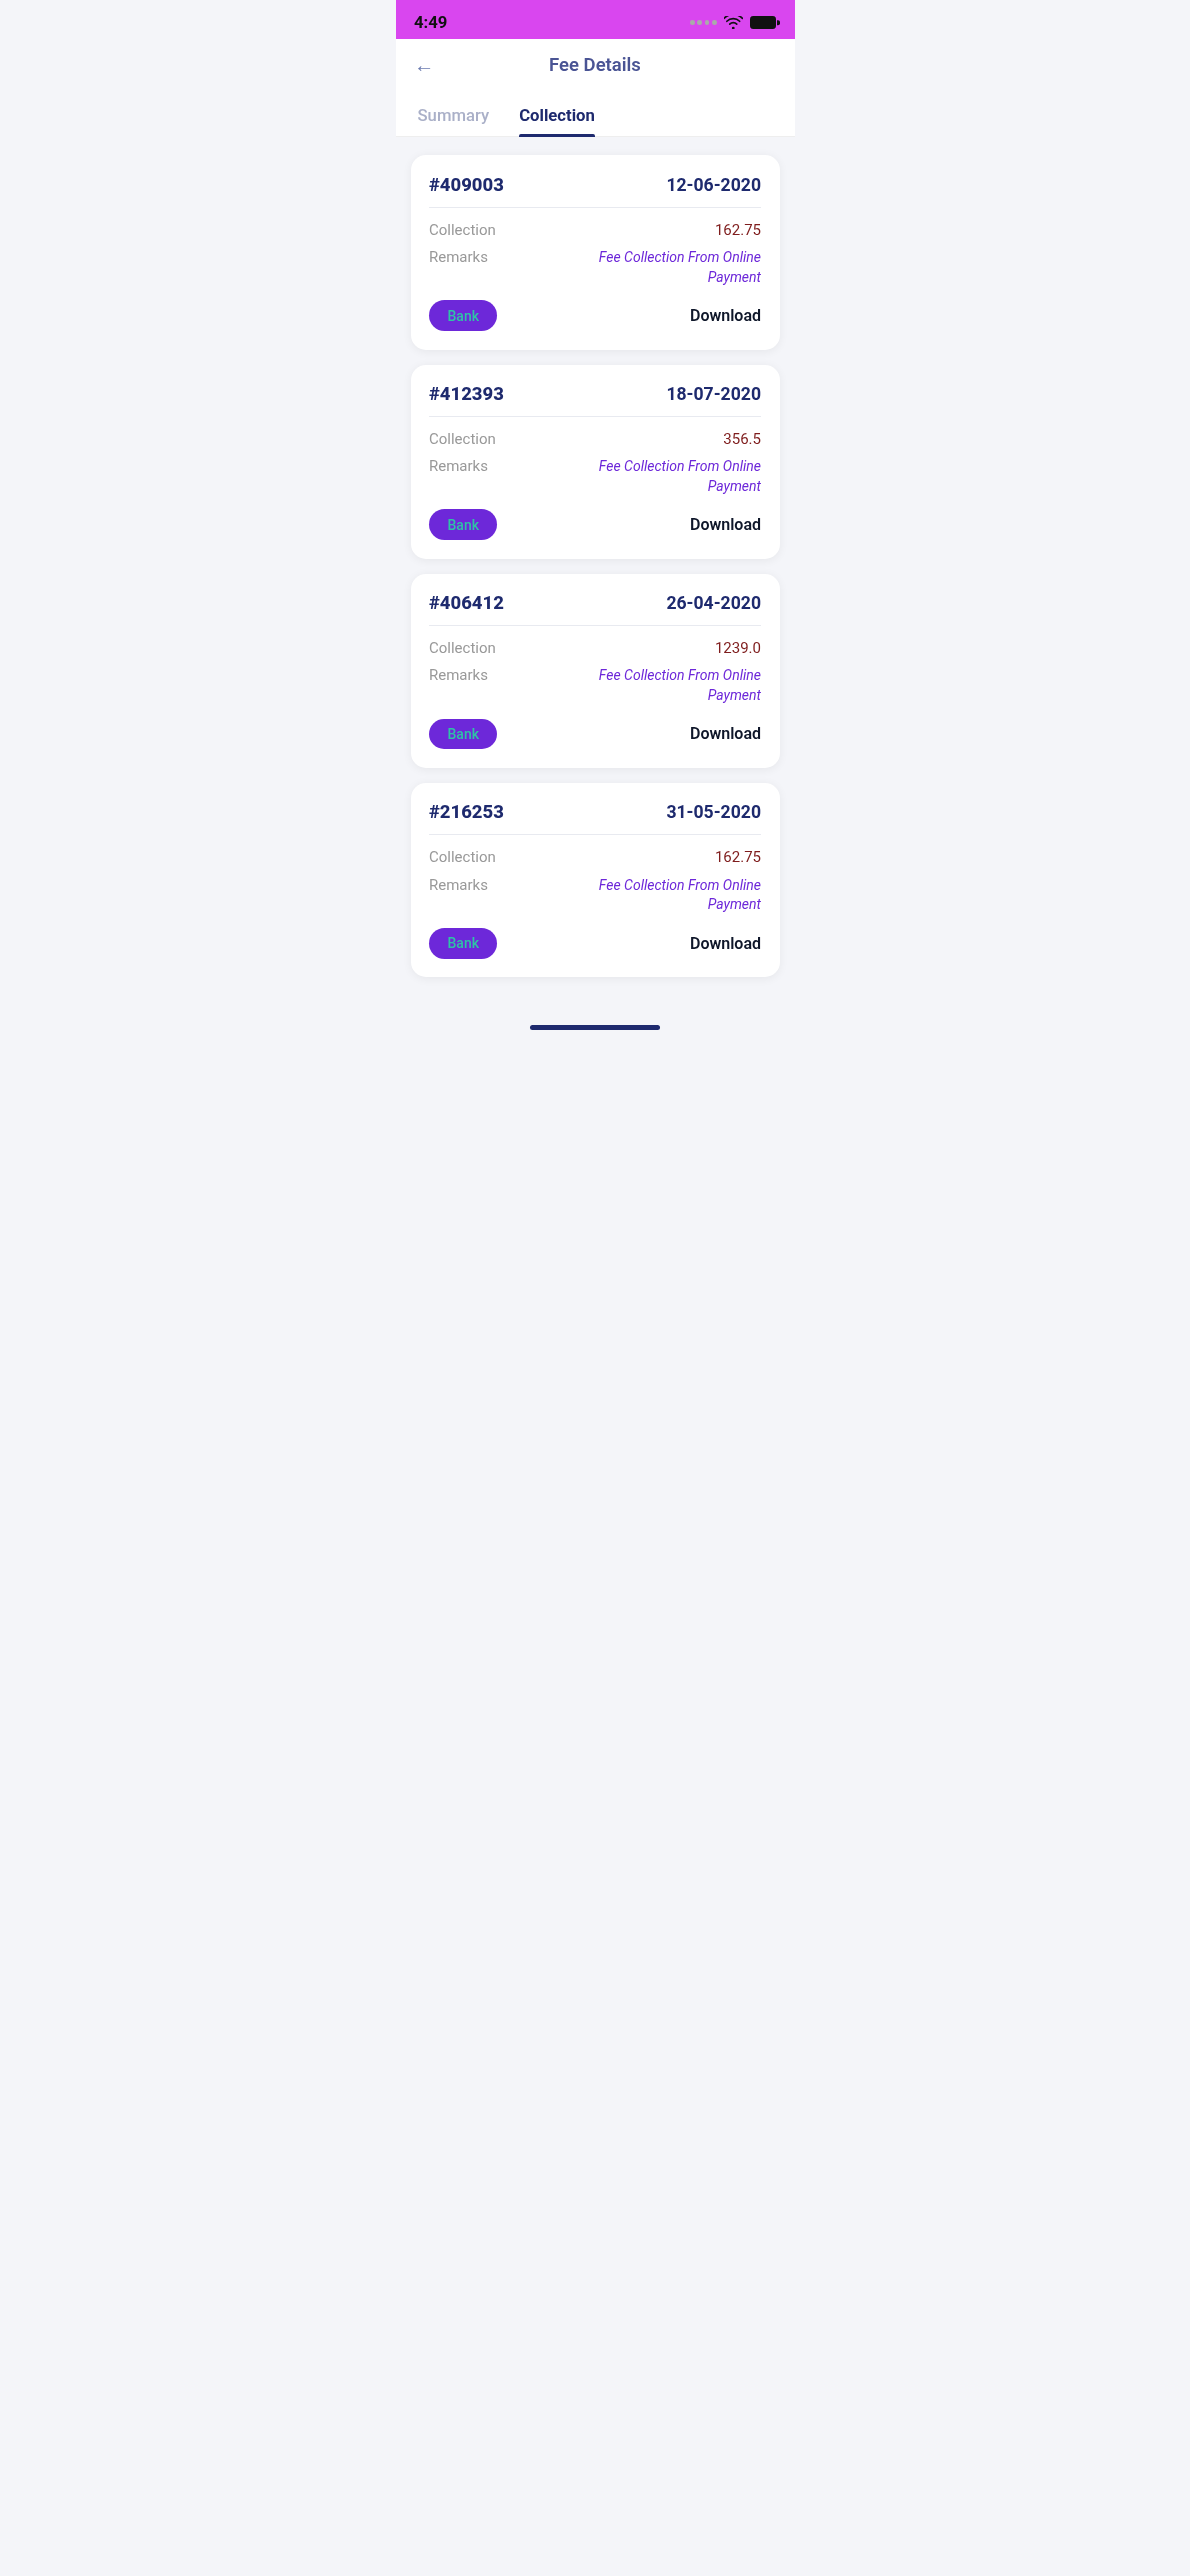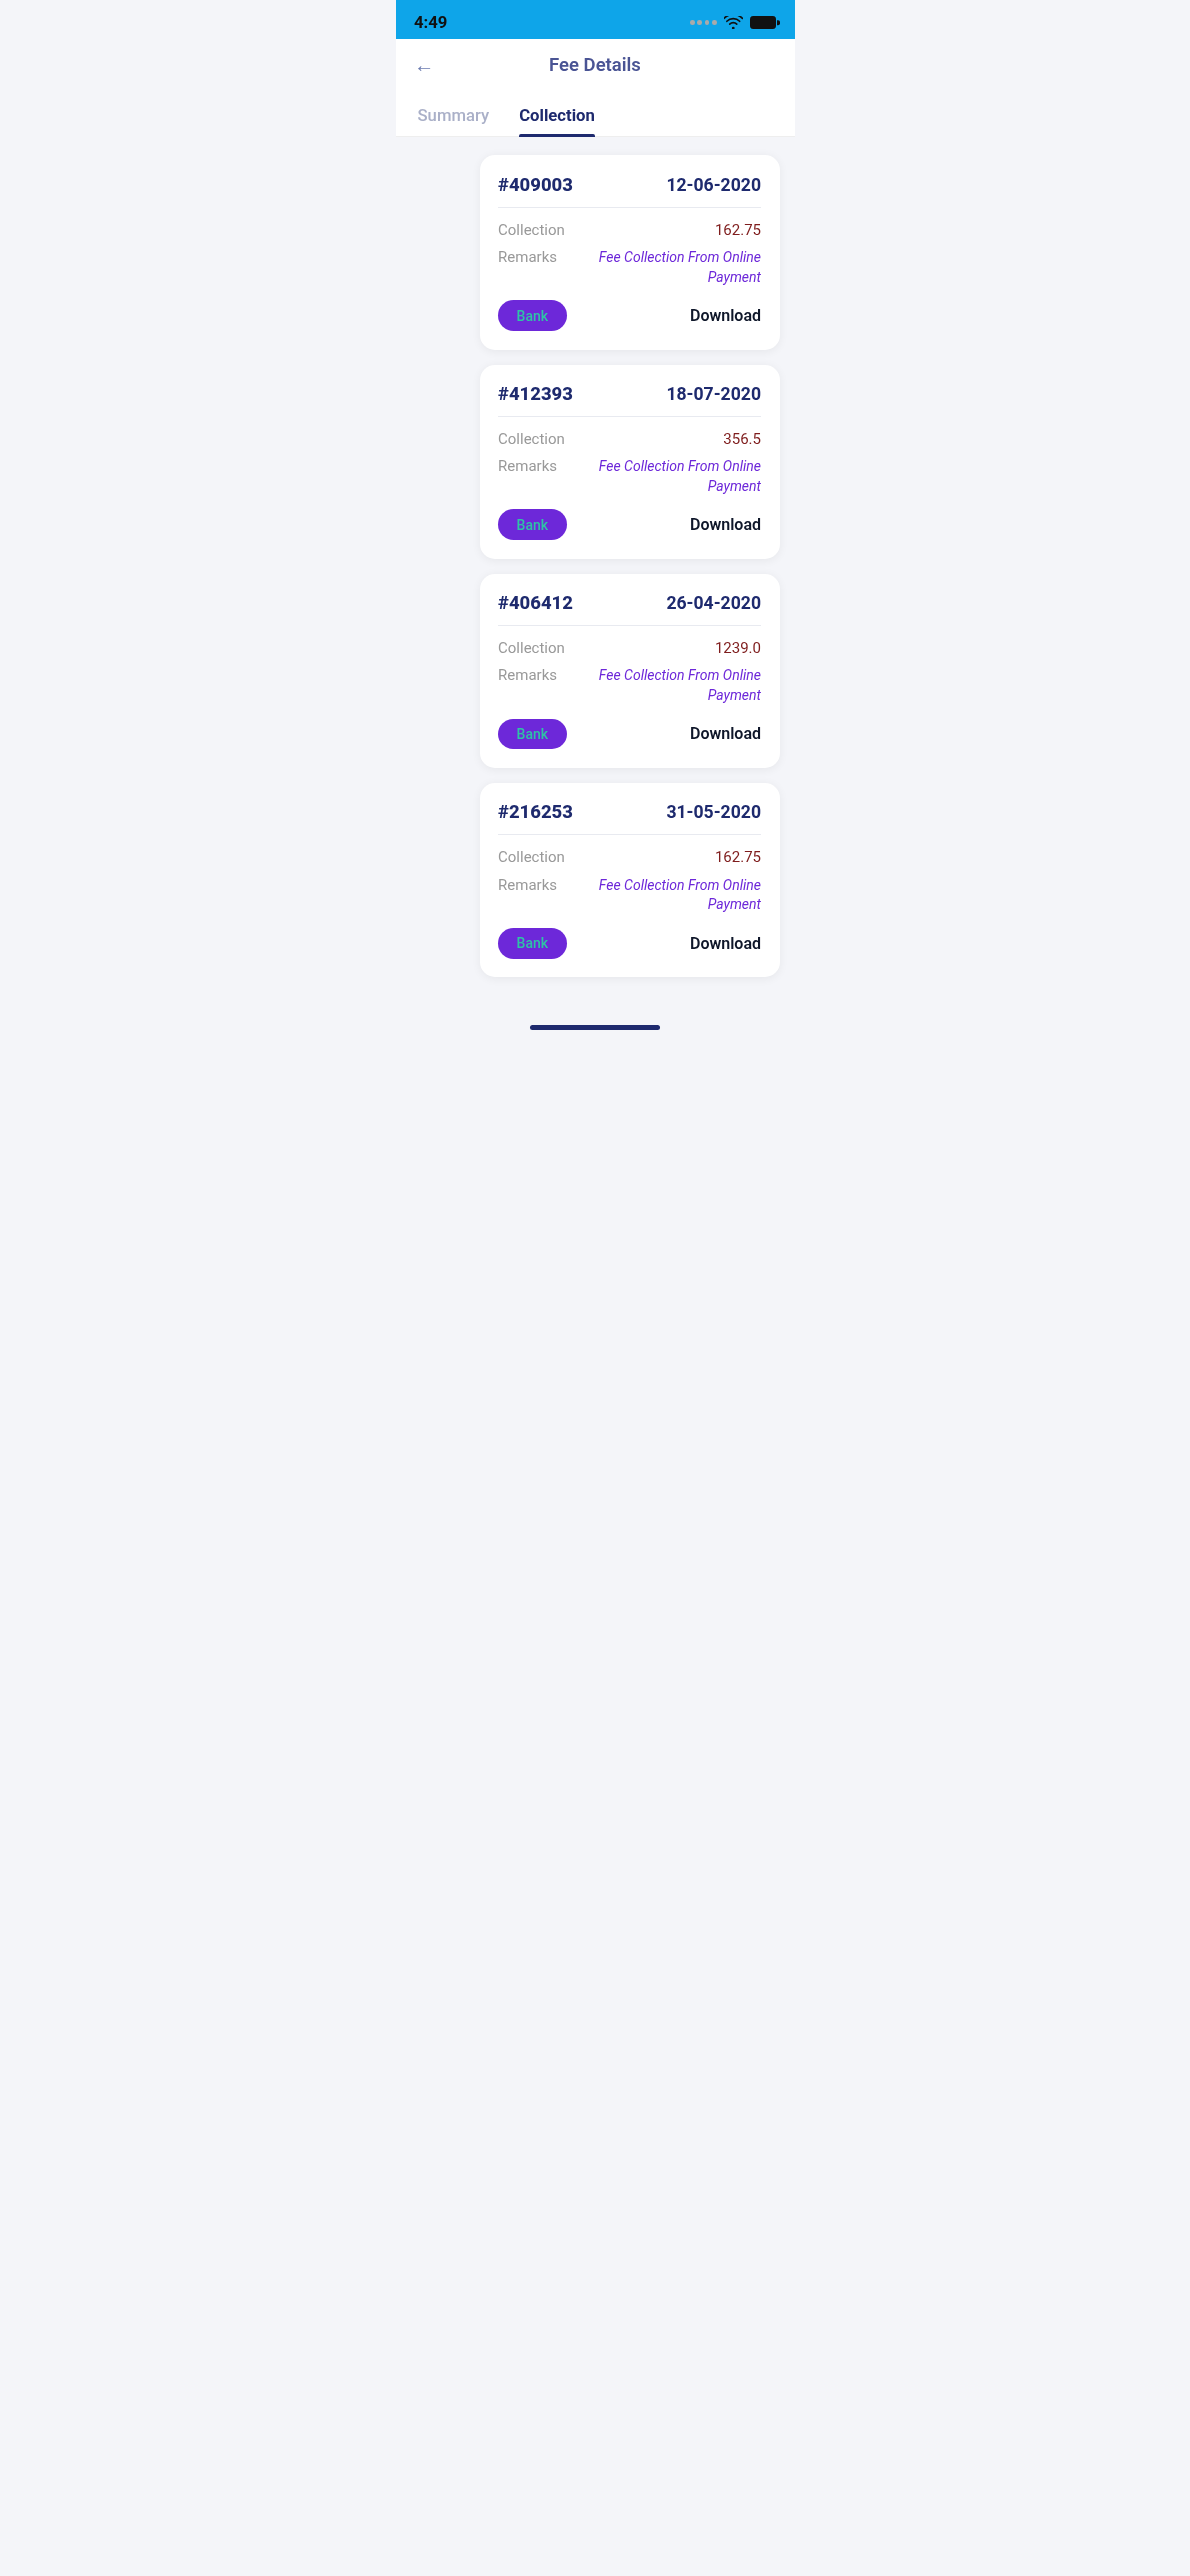--- a/index.html
+++ b/index.html
@@ -8,21 +8,21 @@
     body {
       background: #f4f5f9;
       font-family: -apple-system, BlinkMacSystemFont, 'Segoe UI', Roboto, sans-serif;
       max-width: 399px;
       margin: 0 auto;
       min-height: 100vh;
       background-color: #f4f5f9;
     }
 
     .status-bar {
-      background: #0ea5e9;
+      background: #d946ef;
       display: flex;
       justify-content: space-between;
       align-items: center;
       padding: 13px 18.5px 7.4px;
     }
 
     .status-time {
       font-size: 16.7px;
       font-weight: 700;
       color: #111;
@@ -129,21 +129,20 @@
       height: 2.8px;
       background: #1e2a6e;
       border-radius: 1.9px 1.9px 0 0;
     }
 
     .content {
       padding: 18.5px 15px 37px;
       display: flex;
       flex-direction: column;
       gap: 15px;
-      align-items: flex-end;
     }
 
     .card {
       background: #fff;
       border-radius: 15px;
       padding: 18.5px 18.5px 18.5px;
       box-shadow: 0 1.9px 9.3px rgba(0,0,0,0.06);
     }
 
     .card-header {

